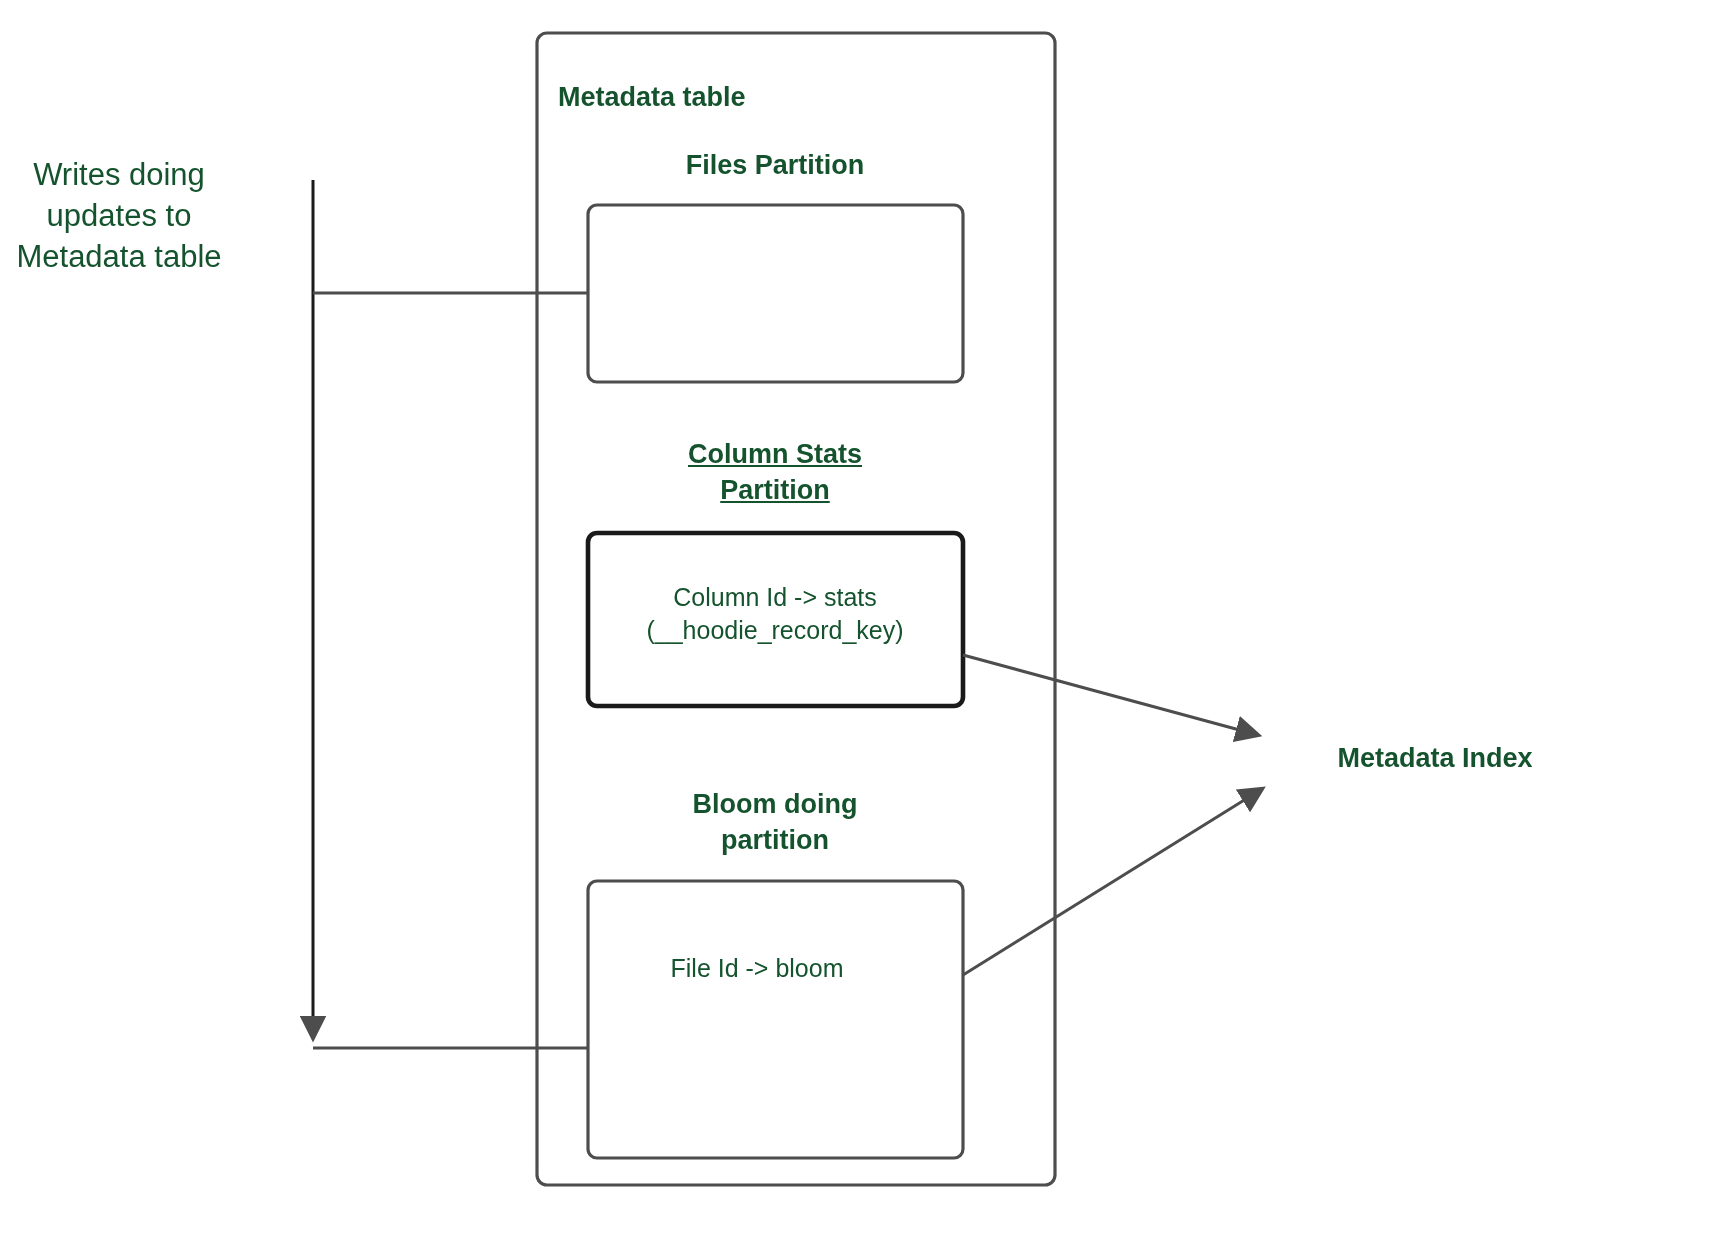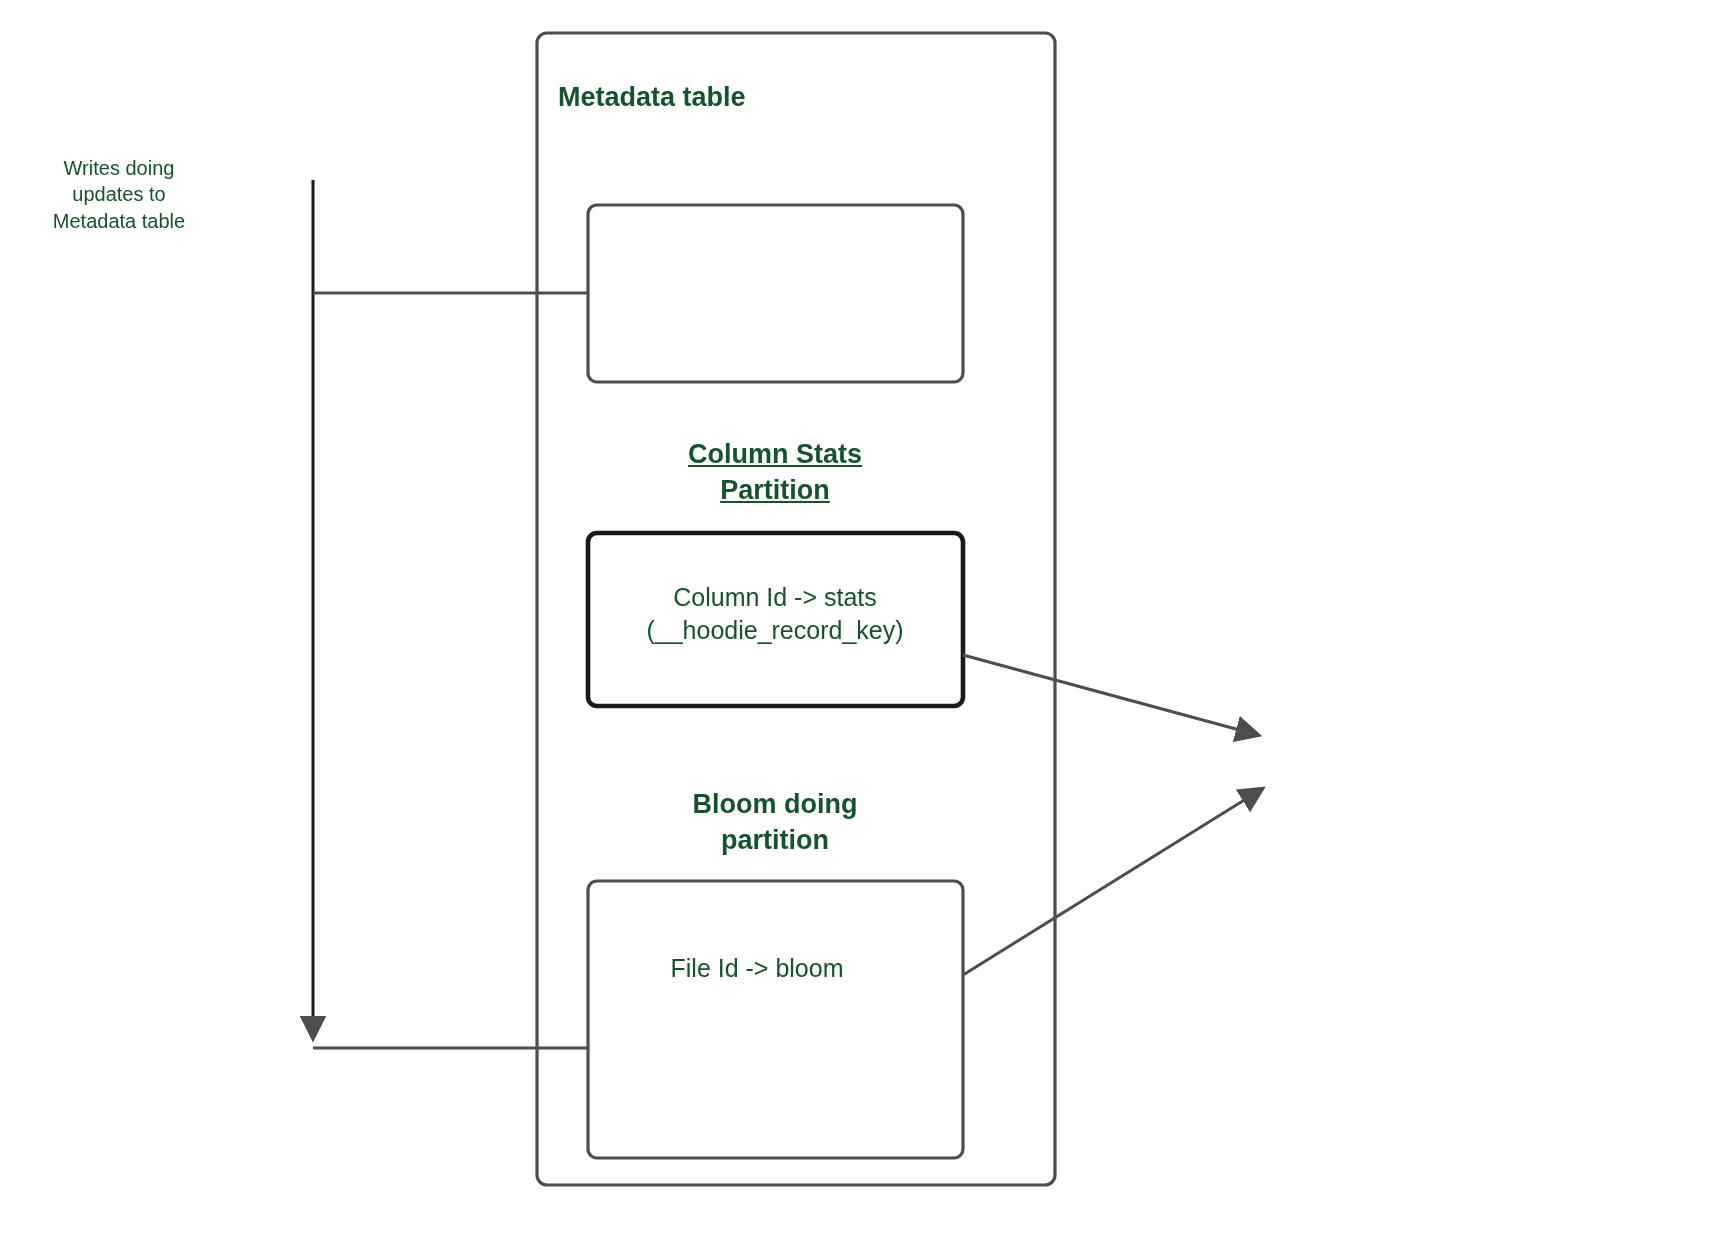--- a/index.html
+++ b/index.html
@@ -32,21 +32,21 @@
   }
   .bold {
     font-weight: bold;
   }
 
   
   #writes-label {
     left: 8px;
     top: 155px;
     width: 222px;
-    font-size: 20px;
+    font-size: 31px;
   }
 
   
   #metadata-table-title {
     left: 558px;
     top: 80px;
     width: 400px;
     font-size: 27px;
     text-align: left;
   }
@@ -139,24 +139,26 @@
 
     <path d="M 963 975 L 1262 789" fill="none" stroke="#4d4d4d" stroke-width="3" marker-end="url(#arrow-solid)"></path>
   </svg>
 
   <div class="txt" id="writes-label">Writes doing
 updates to
 Metadata table</div>
 
   <div class="txt bold" id="metadata-table-title">Metadata table</div>
 
+  <div class="txt bold" id="files-partition-heading">Files Partition</div>
 
   <div class="txt bold" id="column-stats-heading">Column Stats
 Partition</div>
   <div class="txt" id="colstats-box-text">Column Id  -&gt; stats
 (__hoodie_record_key)</div>
 
   <div class="txt bold" id="bloom-filter-heading">Bloom doing
 partition</div>
   <div class="txt" id="bloom-box-text">File Id -&gt; bloom</div>
 
+  <div class="txt bold" id="metadata-index-title">Metadata Index</div>
 
 </div>
 
 </body></html>

